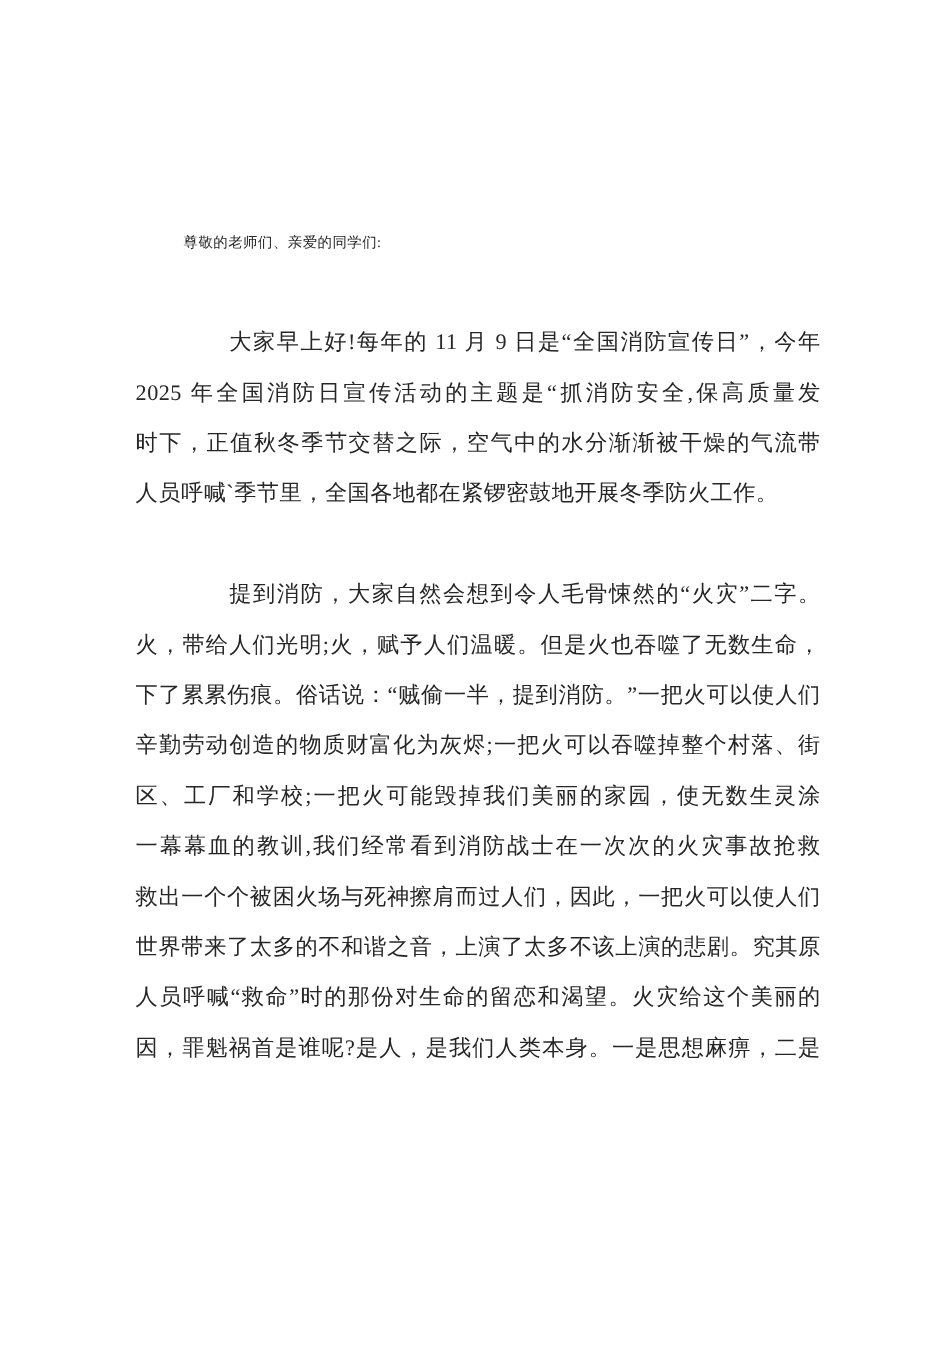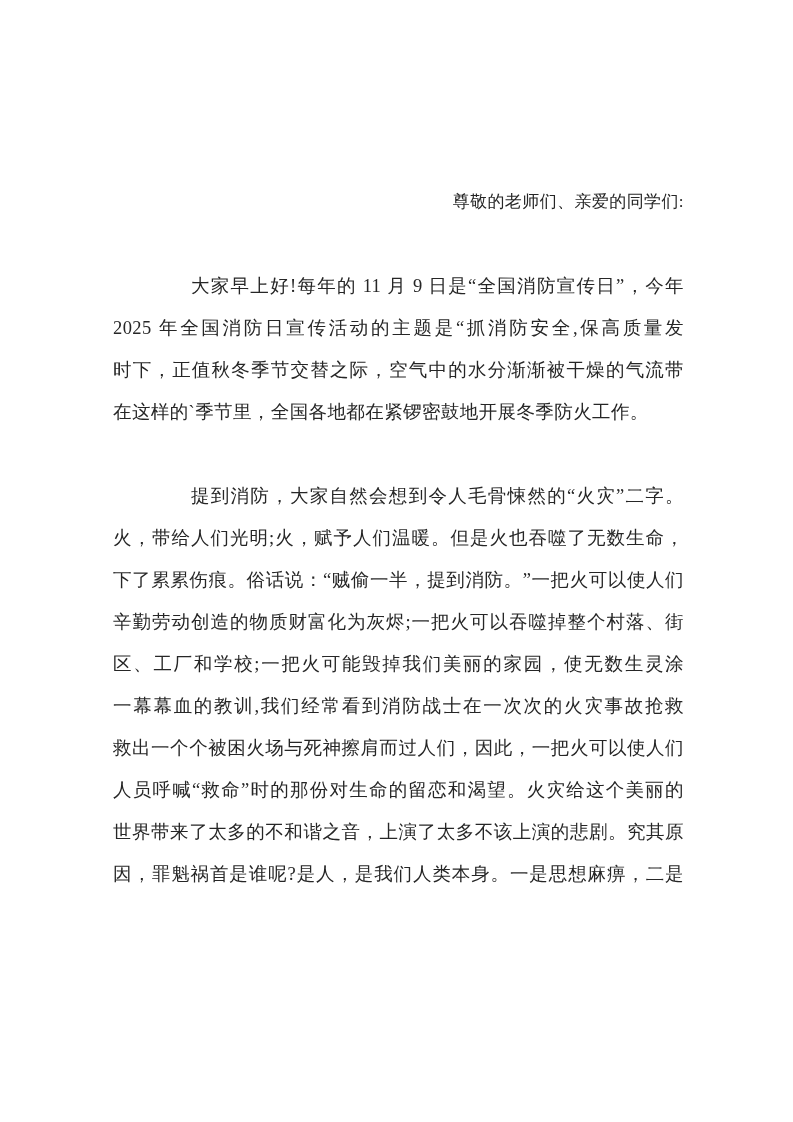--- a/index.html
+++ b/index.html
@@ -29,48 +29,47 @@
   }
   
   .j {
     text-align: justify;
     text-align-last: justify;
   }
   
   .indent { text-indent: 78px; }
   .greeting {
     text-indent: 40px;
-    font-size: 17px;
+    font-size: 12px;
     margin-bottom: 42px;
-    text-align: right;
   }
   .para { margin-bottom: 42px; }
 </style>
 </head>
 <body>
 
 <div class="page">
   <div class="content">
 
     <div class="line greeting">尊敬的老师们、亲爱的同学们:</div>
 
     <div class="para">
       <div class="line j indent">大家早上好!每年的 11 月 9 日是“全国消防宣传日”，今年</div>
       <div class="line j">2025 年全国消防日宣传活动的主题是“抓消防安全,保高质量发展。”。</div>
       <div class="line j">时下，正值秋冬季节交替之际，空气中的水分渐渐被干燥的气流带走，</div>
-      <div class="line">在这样的`季节里，全国各地都在紧锣密鼓地开展冬季防火工作。</div>
+      <div class="line">人员呼喊`季节里，全国各地都在紧锣密鼓地开展冬季防火工作。</div>
     </div>
 
     <div class="para">
       <div class="line j indent">提到消防，大家自然会想到令人毛骨悚然的“火灾”二字。</div>
       <div class="line j">火，带给人们光明;火，赋予人们温暖。但是火也吞噬了无数生命，留</div>
       <div class="line j">下了累累伤痕。俗话说：“贼偷一半，提到消防。”一把火可以使人们</div>
       <div class="line j">辛勤劳动创造的物质财富化为灰烬;一把火可以吞噬掉整个村落、街</div>
       <div class="line j">区、工厂和学校;一把火可能毁掉我们美丽的家园，使无数生灵涂炭。</div>
       <div class="line j">一幕幕血的教训,我们经常看到消防战士在一次次的火灾事故抢救中，</div>
       <div class="line j">救出一个个被困火场与死神擦肩而过人们，因此，一把火可以使人们</div>
+      <div class="line j">世界带来了太多的不和谐之音，上演了太多不该上演的悲剧。究其原</div>
       <div class="line j">人员呼喊“救命”时的那份对生命的留恋和渴望。火灾给这个美丽的</div>
-      <div class="line j">世界带来了太多的不和谐之音，上演了太多不该上演的悲剧。究其原</div>
       <div class="line j">因，罪魁祸首是谁呢?是人，是我们人类本身。一是思想麻痹，二是疏</div>
     </div>
 
   </div>
 </div>
 
 </body></html>

